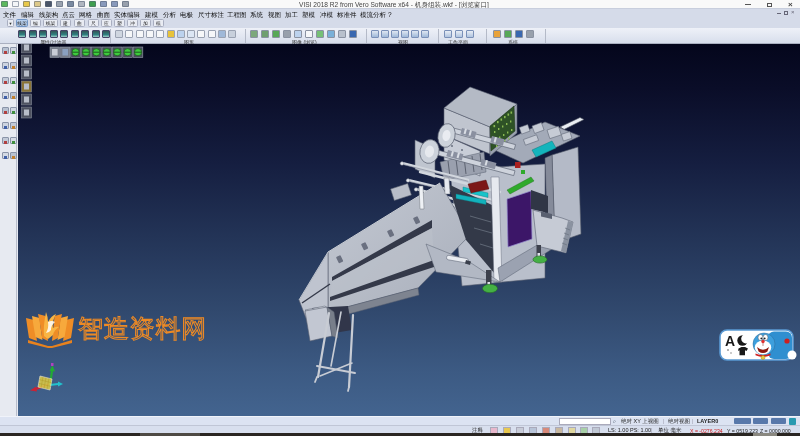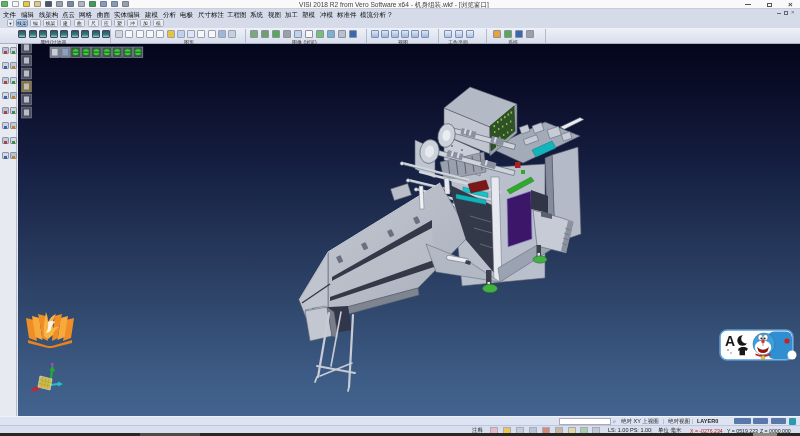--- a/index.html
+++ b/index.html
@@ -407,20 +407,21 @@
         <path d="M8 6 q2 13 3.5 21 l7 3 q-2 -12 -3 -22 z" fill="#f7a93c"></path>
         <path d="M50 8 q-2 14 -3 20 l-8 3 q2 -12 3 -21 z"></path>
         <path d="M44 6 q-2 13 -3.5 21 l-7 3 q2 -12 3 -22 z" fill="#f7a93c"></path>
         <path d="M14 4 q3 14 4 24 l6 3 q-1.5 -14 -2.5 -25 z" fill="#ef8d26"></path>
         <path d="M38 4 q-3 14 -4 24 l-6 3 q1.5 -14 2.5 -25 z" fill="#ef8d26"></path>
         <path d="M22 2 q2 5 2 10 q3 -6 8 -8 q-4 7 -3 14 q4 -2 6 -1 q-5 3 -6 8 l-5 4 l-4 -3 q-1 -9 2 -24 z" fill="#f9b544"></path>
         <path d="M24 12 q4 -2 7 0 q-4 3 -4 8 q-2 3 -5 3 q3 -5 2 -11 z" fill="#fff" opacity="0.85"></path>
         <path d="M4 30 l20 6 l4 0 l20 -6 l0 3 l-20 5 l-4 0 l-20 -5 z" fill="#e8821e"></path>
       </g>
     </svg>
+    <div style="position:absolute;left:54px;top:4px;font-size:25px;font-weight:normal;letter-spacing:0.8px;color:transparent;-webkit-text-stroke:1.05px #ee8a24;white-space:nowrap;">智造资料网</div>
   </div>
 
   <div id="srow1" class="abs">
     <span class="st" style="left:559px;top:0.5px;width:52px;height:7px;background:#fff;border:1px solid #aab;"></span>
     <span class="st" style="left:613px;color:#456;">⌕</span>
     <span class="st" style="left:621px;">绝对 XY 上视图</span>
     <span class="st" style="left:663px;color:#99a;">|</span>
     <span class="st" style="left:668px;">绝对视图</span>
     <span class="st" style="left:692px;color:#99a;">|</span>
     <span class="st" style="left:697px;font-weight:bold;">LAYER0</span>

